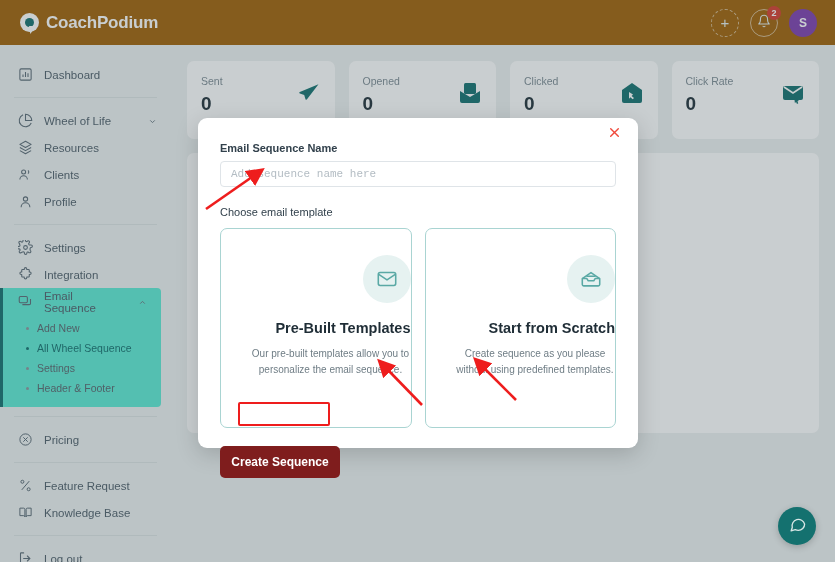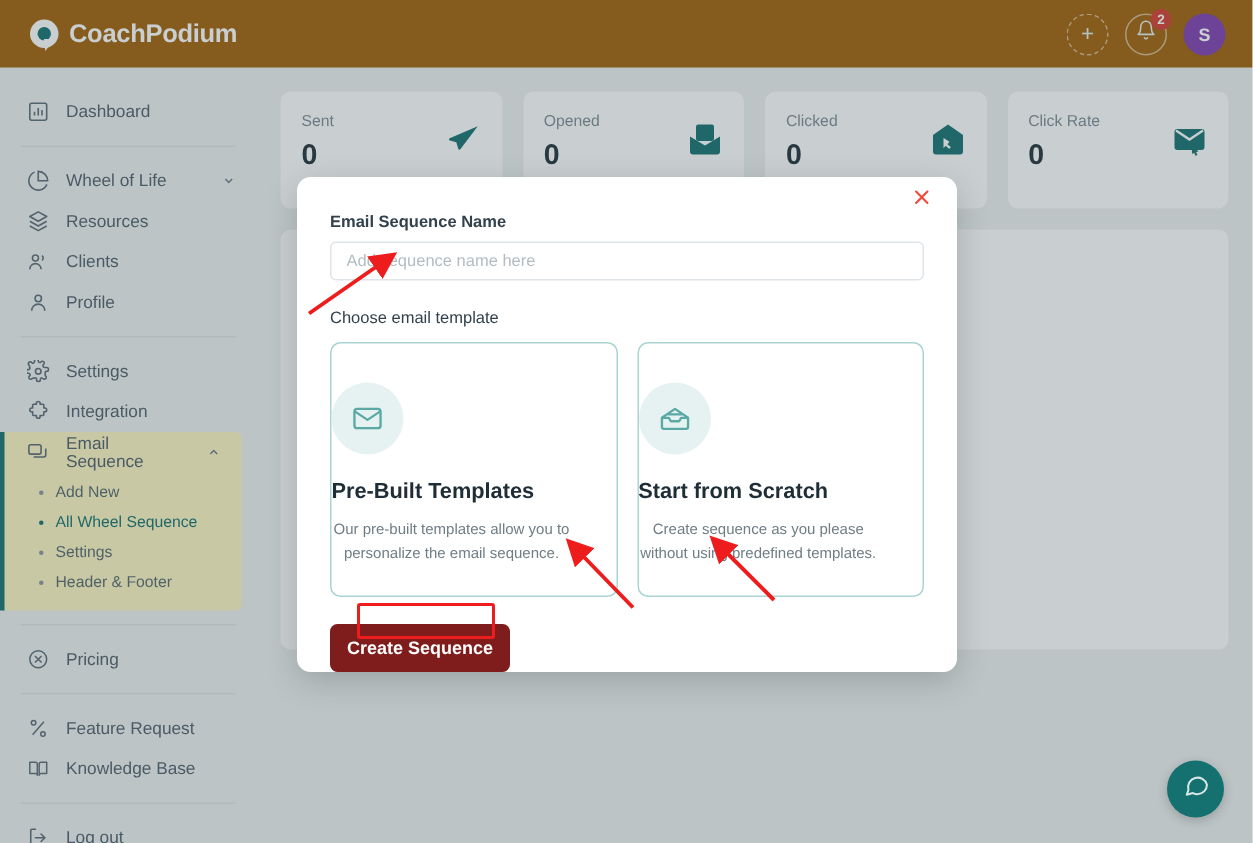--- a/index.html
+++ b/index.html
@@ -72,21 +72,21 @@
     height: 27px; padding: 0 14px 0 18px;
     color: #50606b;
   }
   .nav-item .label { flex: 1; }
   .nav-icon { width: 15px; height: 15px; flex: 0 0 15px; color: #5b6b76; }
   .nav-icon svg { display: block; }
   .chev { width: 9px; height: 9px; color: #6b7b85; }
   .divider { height: 1px; background: #dde3e3; margin: 9px 14px; }
   .nav-group {
     position: relative;
-    background: #fef9c3; border-radius: 4px;
+    background: #5eead4; border-radius: 4px;
     margin: 0 10px 0 0;
   }
   .nav-group::before {
     content: ""; position: absolute; left: 0; top: 0;
     width: 3px; height: 100%; background: #14716f;
   }
   .subitem {
     display: flex; align-items: center; gap: 8px;
     height: 20px; padding-left: 26px; font-size: 10.5px; color: #58686f;
   }
@@ -140,33 +140,33 @@
     width: 20px; height: 20px; color: #f0483a;
     font-size: 16px; line-height: 20px; text-align: center;
   }
   .field-label {
     font-size: 11px; font-weight: bold; color: #32414c; margin-bottom: 7px;
   }
   .text-input {
     width: 100%; height: 26px; border: 1px solid #dfe4e8; border-radius: 4px;
     background: #fff; padding: 0 10px;
     font-size: 11px; color: #303f48;
-    font-family: Liberation Sans, sans-serif;
+    font-family: Liberation Mono, monospace;
     outline: none;
   }
   .text-input::placeholder { color: #b3bcc3; }
   .choose-label {
     font-size: 11px; font-weight: normal; color: #32414c;
     margin-top: 19px; margin-bottom: 10px;
   }
   .cards { display: flex; gap: 13px; }
   .tpl-card {
-    flex: 1; height: 170px;
+    flex: 1; height: 200px;
     border: 1px solid #a9d4d2; border-radius: 7px;
-    display: flex; flex-direction: column; align-items: flex-start;
+    display: flex; flex-direction: column; align-items: flex-end;
     padding-top: 26px;
   }
   .tpl-circle {
     width: 48px; height: 48px; border-radius: 50%; background: #e6f2f1;
     display: flex; align-items: center; justify-content: center;
     color: #5aa9a5;
   }
   .tpl-title {
     margin-top: 17px; font-size: 14.5px; font-weight: bold; color: #1f2d36;
   }

